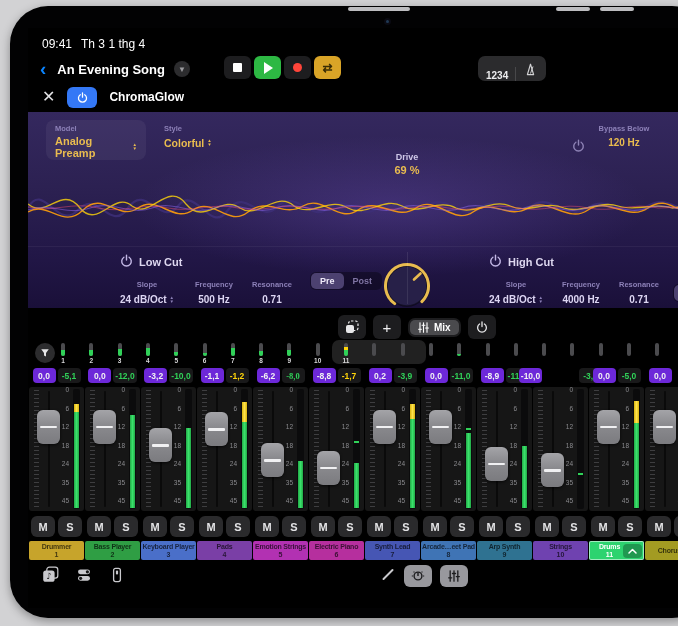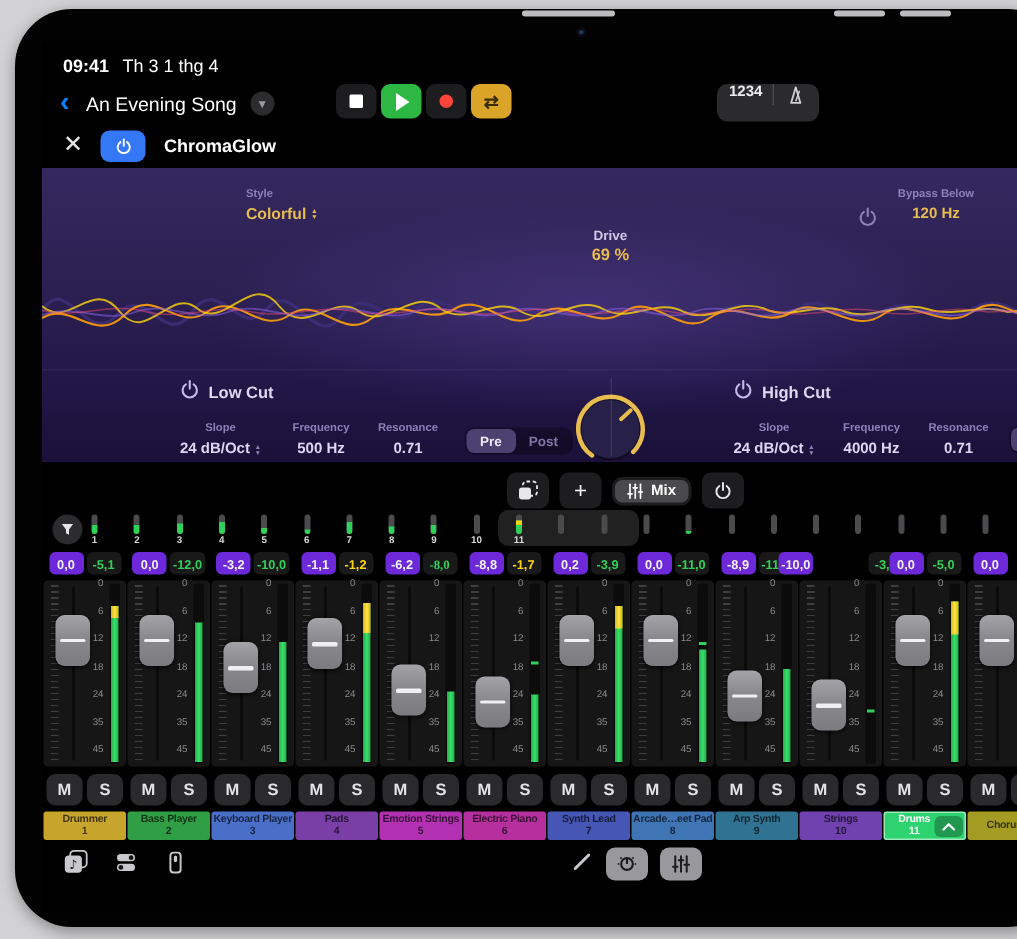--- a/index.html
+++ b/index.html
@@ -7,24 +7,24 @@
        font-family:"Liberation Sans",sans-serif;-webkit-font-smoothing:antialiased;color:#fff}
   .device{position:absolute;left:10px;top:6px;width:700px;height:612px;background:#020203;
           border-radius:38px;box-shadow:0 3px 10px rgba(0,0,0,.35)}
   .tab{position:absolute;background:#bdbdc0;border-radius:2px;height:4px;top:1px}
   .camera{position:absolute;left:374px;top:12px;width:7px;height:7px;border-radius:50%;background:#0a0a12}
   .camera::after{content:"";position:absolute;left:2px;top:2px;width:3px;height:3px;border-radius:50%;background:#203a55}
   .screen{position:absolute;left:18px;top:22px;width:660px;height:580px;background:#000;overflow:hidden}
 
   
   .status{position:absolute;top:9px;left:14px;font-size:12px;display:flex;gap:9px;color:#fff}
-  .status .t{font-weight:700}
+  .status .t{font-weight:400}
   .titlerow{position:absolute;left:10px;top:28px;height:26px;display:flex;align-items:center;gap:9px}
   .back{color:#0a84ff;font-size:19px;font-weight:600;line-height:20px;padding:0 2px}
-  .songtitle{font-size:13px;font-weight:400}
+  .songtitle{font-size:13px;font-weight:700}
   .titlechev{width:16px;height:16px;border-radius:50%;background:#2c2c2e;color:#9a9a9e;font-size:8px;
              display:flex;align-items:center;justify-content:center}
   .transport{position:absolute;left:196px;top:28px;display:flex;gap:3px}
   .tpbtn{width:27px;height:23px;border-radius:6px;background:#1d1d1f;display:flex;align-items:center;justify-content:center}
   .tpbtn.play{background:#2db843}
   .tpbtn.cycle{background:#d9a427}
   .stopglyph{width:9px;height:9px;background:#fff;border-radius:1px}
   .playglyph{width:0;height:0;border-left:9px solid #fff;border-top:6px solid transparent;border-bottom:6px solid transparent;margin-left:2px}
   .recglyph{width:9px;height:9px;background:#ff453a;border-radius:50%}
   .cycleglyph{color:#3a2d04;font-size:12px;font-weight:700;line-height:10px}
@@ -35,21 +35,21 @@
   .pos-dim{color:#454547;font-size:12px;font-weight:700}
   .pos-big{color:#fff;font-size:12.5px;font-weight:700;margin-left:1px}
   .pos-sub{color:#d5d5d7;font-size:9.5px;margin-left:3px;letter-spacing:.5px}
   .tempo{font-size:11px;font-weight:700;color:#fff}
   .sigcol{display:flex;flex-direction:column;align-items:center;line-height:8px}
   .sig{font-size:7.5px;color:#e2e2e4;font-weight:600}
   .iocol{display:flex;flex-direction:column;align-items:center;line-height:8px}
   .io{font-size:6.5px;color:#3f4a55;font-weight:700;display:flex;gap:4px}
   .midi{font-size:6.5px;color:#4e7191;font-weight:700}
   .countgrp{position:absolute;left:450px;top:28px;height:25px;background:#2b2b2d;border-radius:7px;
-            display:flex;align-items:flex-start;padding:0 8px;gap:7px}
+            display:flex;align-items:flex-end;padding:0 8px;gap:7px}
   .count{font-size:10px;font-weight:700;color:#ececee}
   .cdiv{width:1px;height:14px;background:#48484a}
 
   
   .pheader{position:absolute;left:0;top:56px;width:660px;height:26px;display:flex;align-items:center;gap:12px;padding-left:14px;box-sizing:border-box}
   .close{color:#e3e3e5;font-size:16px;font-weight:400;line-height:14px}
   .pluginpwr{width:30px;height:21px;border-radius:6px;background:#3478f6;display:flex;align-items:center;justify-content:center}
   .pname{font-size:12px;font-weight:600}
 
   
@@ -203,20 +203,30 @@
 
     <div class="pbody">
       <svg class="waves" viewBox="0 0 660 110" preserveAspectRatio="none">
         <path d="M0,58 C15,30 30,82 50,60 C70,38 82,84 100,58 C118,32 132,78 150,56 C168,34 182,86 200,60 C218,36 232,76 250,56 C268,38 284,74 300,58 C318,42 332,72 350,58 C368,44 384,70 400,56 C418,42 434,72 452,58 C470,44 486,70 504,56 C522,42 540,72 560,58 C580,44 600,70 620,56 C640,44 652,64 660,58" fill="none" stroke="#3d2f78" stroke-width="2.2" opacity="0.85"></path>
         <path d="M0,62 C20,50 35,80 55,60 C75,40 90,72 110,58 C130,44 145,74 165,60 C185,46 200,78 220,62 C240,46 255,68 275,56 C295,44 310,74 330,60 C350,46 368,72 388,58 C408,44 425,76 445,62 C465,48 480,70 500,58 C520,46 540,74 560,60 C580,46 600,72 620,58 C640,44 650,66 660,58" fill="none" stroke="#ff9f0a" stroke-width="1.4" opacity="0.9"></path>
         <path d="M0,54 C18,70 34,34 52,58 C70,80 86,40 104,56 C122,70 140,30 158,54 C176,76 194,44 212,58 C230,70 248,40 266,56 C284,68 302,46 320,58 C338,68 356,46 374,56 C392,66 410,48 428,58 C446,66 464,48 482,56 C500,64 518,50 536,58 C554,64 572,50 590,56 C608,62 626,52 644,58 L660,56" fill="none" stroke="#ffd60a" stroke-width="1.3" opacity="0.8"></path>
         <path d="M0,60 C22,52 40,66 62,58 C84,50 102,66 124,58 C146,50 164,66 186,58 C208,50 226,66 248,58 C270,50 288,66 310,58 C332,50 350,66 372,58 C394,50 412,66 434,58 C456,50 474,66 496,58 C518,50 536,66 558,58 C580,50 598,66 620,58 C638,52 650,62 660,58" fill="none" stroke="#8a63e8" stroke-width="1.2" opacity="0.55"></path>
         <path d="M0,57 C25,63 45,51 70,58 C95,64 115,52 140,58 C165,63 185,52 210,58 C235,63 255,52 280,58 C305,63 325,52 350,58 C375,63 395,52 420,58 C445,63 465,52 490,58 C515,63 535,52 560,58 C585,63 605,52 630,58 L660,57" fill="none" stroke="#ff4f6e" stroke-width="1" opacity="0.45"></path>
       </svg>
 
+      <div class="modelbox">
+        <div class="plabel">Model</div>
+        <div class="modelval gold">
+            <span>Analog Preamp</span>
+            <span class="ud gold">
+              <span>▲</span>
+              <span>▼</span>
+            </span>
+          </div>
+      </div>
 
       <div class="stylebox">
         <div class="plabel">Style</div>
         <div class="styleval gold">
             <span>Colorful</span>
             <span class="ud gold">
               <span>▲</span>
               <span>▼</span>
             </span>
           </div>
@@ -271,21 +281,21 @@
             </div>
         </div>
         <div class="param" style="position:absolute;left:160px;top:30px;width:52px">
           <div class="plabel">Frequency</div>
           <div class="pval lav">500 Hz</div>
         </div>
         <div class="param" style="position:absolute;left:218px;top:30px;width:52px">
           <div class="plabel">Resonance</div>
           <div class="pval lav">0.71</div>
         </div>
-        <div class="seg" style="position:absolute;left:282px;top:35px">
+        <div class="seg" style="position:absolute;left:282px;top:22px">
           <span class="on">Pre</span>
           <span class="off">Post</span>
         </div>
       </div>
 
       <div class="cutsec" style="left:379px;width:281px">
         <div class="cutrow" style="left:82px;top:3px">
           <span>
             <svg width="13" height="13" viewBox="0 0 12 12">
                 <path d="M3.6 3 A4.4 4.4 0 1 0 8.4 3" fill="none" stroke="#c3b8e6" stroke-width="1.3" stroke-linecap="round"></path>

